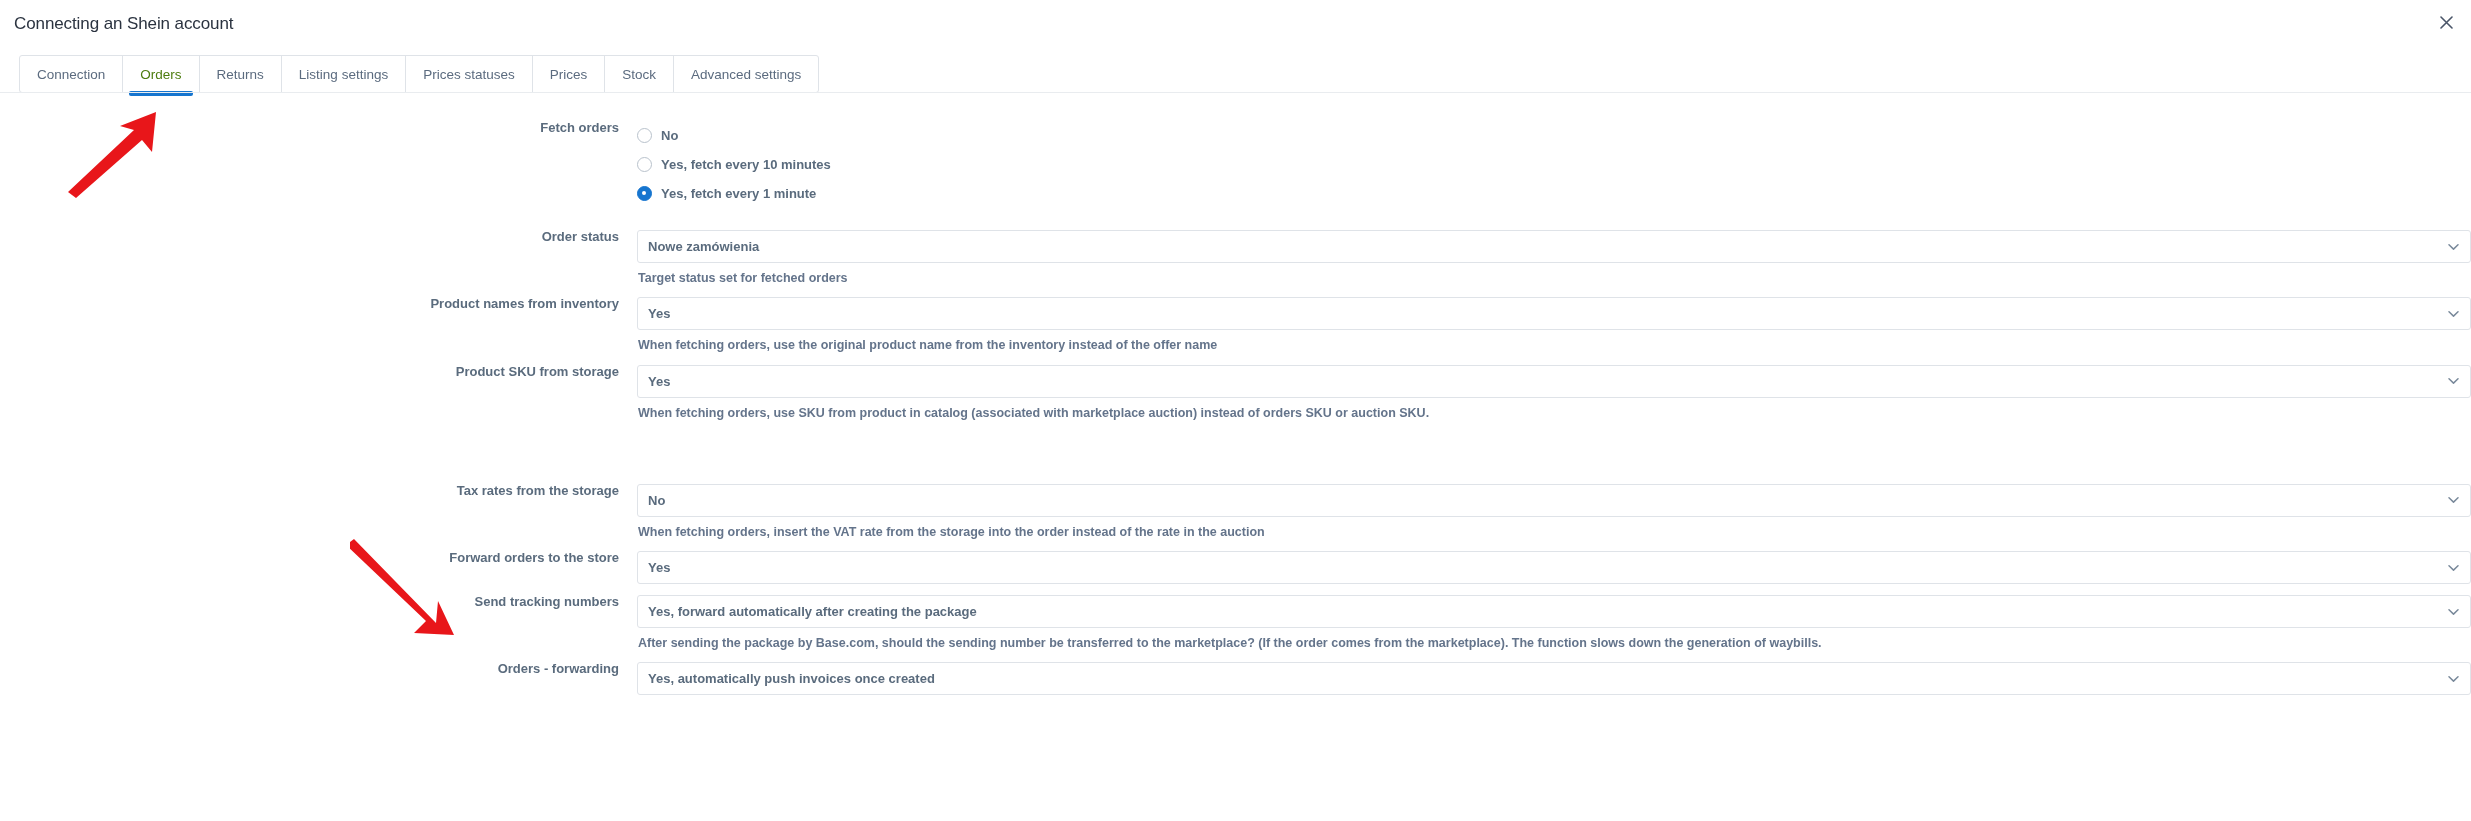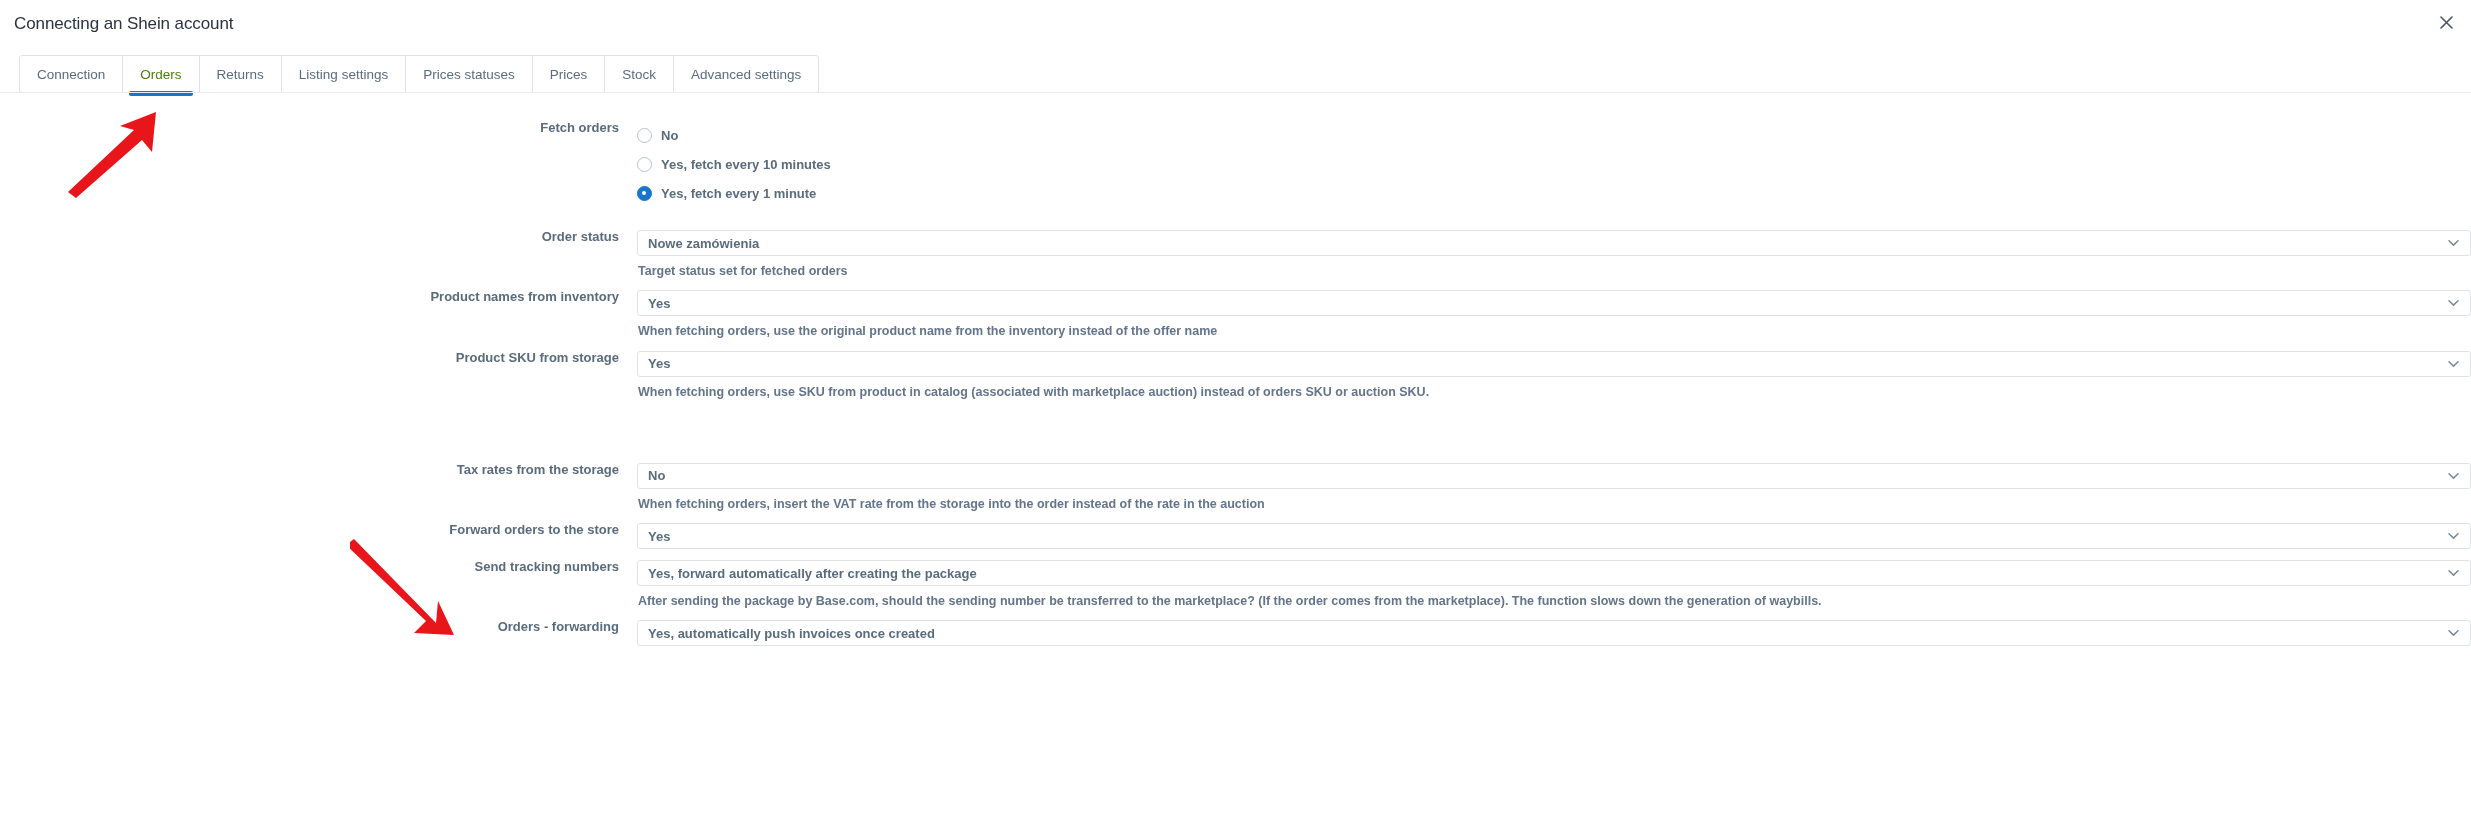--- a/index.html
+++ b/index.html
@@ -145,21 +145,21 @@
     background: #fff;
   }
   .radio-label {
     font-size: 13px;
     color: #5a6b7d;
   }
 
   
   .select {
     position: relative;
-    height: 26px;
+    height: 33px;
     width: 100%;
     border: 1px solid #dfe3e8;
     border-radius: 3px;
     background: #fff;
     display: flex;
     align-items: center;
     padding: 0 30px 0 10px;
     font-size: 13px;
     color: #5a6b7d;
     cursor: pointer;

